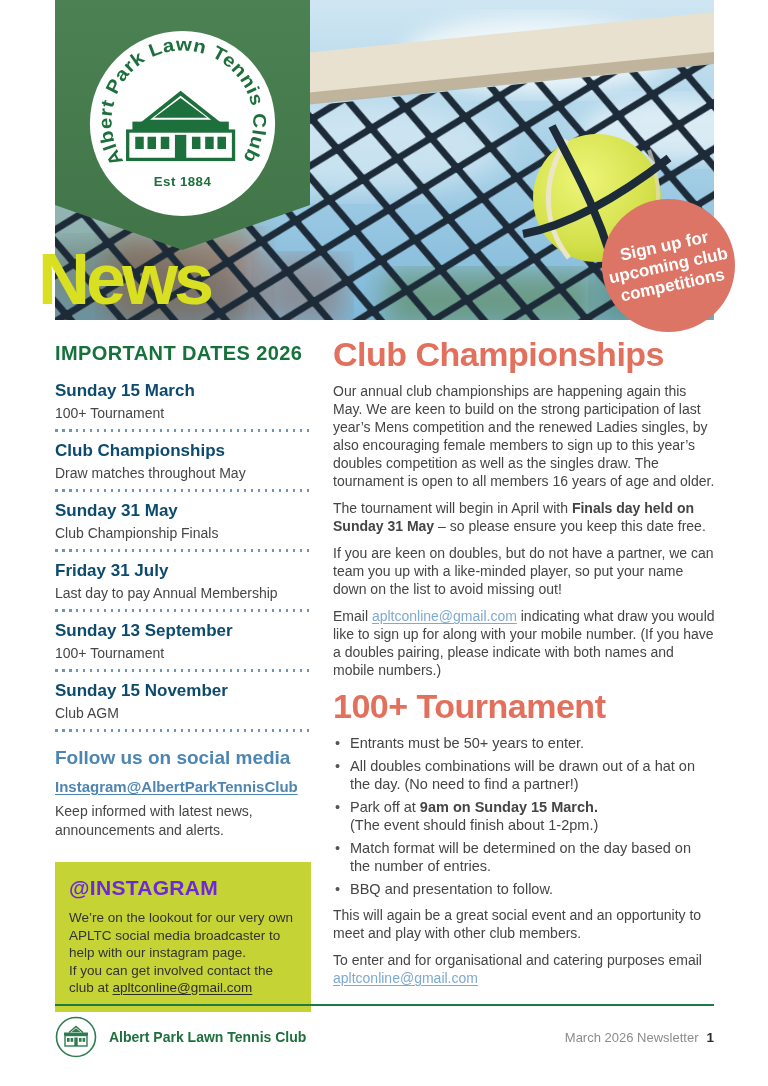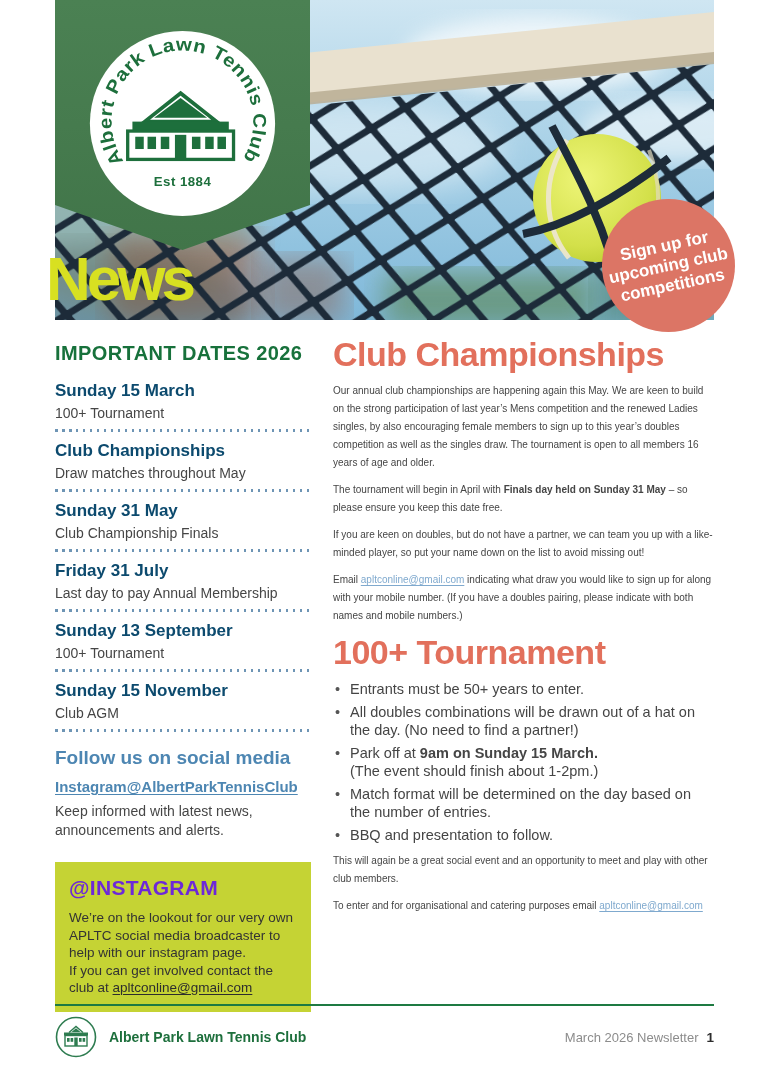--- a/index.html
+++ b/index.html
@@ -5,21 +5,21 @@
   html,body{margin:0;padding:0;background:#ffffff;}
   .page{position:relative;width:768px;height:1086px;margin:0 auto;background:#fff;overflow:hidden;
         font-family:"Liberation Sans",sans-serif;color:#454545;}
 
   
   .photo{position:absolute;left:55px;top:0;width:659px;height:320px;}
   .pennant{position:absolute;left:55px;top:0;width:255px;height:250px;
            background:linear-gradient(180deg,#4b8153 0%,#417549 100%);
            clip-path:polygon(0 0,100% 0,100% 82%,50% 100%,0 82%);}
   .logo-svg{position:absolute;left:33px;top:29px;width:189px;height:189px;}
-  .news-title{position:absolute;left:46px;top:233px;font-size:62px;line-height:92px;
+  .news-title{position:absolute;left:38px;top:233px;font-size:72px;line-height:92px;
               font-weight:800;letter-spacing:-4px;color:#d8e021;z-index:5;}
   .badge{position:absolute;left:602px;top:199px;width:133px;height:133px;border-radius:50%;
          background:#dc7565;z-index:6;display:flex;align-items:center;justify-content:center;}
   .badge-inner{transform:rotate(-12deg);text-align:center;color:#fff;font-weight:700;
                font-size:17px;line-height:20px;}
 
   
   .sidebar{position:absolute;left:55px;top:342px;width:256px;}
   .dates-title{font-size:20px;font-weight:800;letter-spacing:.4px;color:#17713b;margin:0 0 16px 0;}
   .event h3{font-size:17px;font-weight:700;color:#0c4a6e;margin:0 0 3px 0;line-height:20px;}
@@ -33,21 +33,21 @@
   .social p{font-size:14px;line-height:19px;color:#464646;margin:0;}
   .insta-box{margin-top:22px;background:#c5d334;padding:14px 14px 15px 14px;color:#2d2d2d;}
   .insta-box h3{font-size:21px;font-weight:800;color:#6d28d9;margin:0 0 9px 0;letter-spacing:.3px;}
   .insta-box p{font-size:13.5px;line-height:17.5px;margin:0;color:#333;}
   .insta-box .email{color:#2d2d2d;text-decoration:underline;text-underline-offset:2px;}
 
   
   .main{position:absolute;left:333px;top:336px;width:382px;}
   .main h1{font-size:34px;line-height:36px;font-weight:600;color:#e2705c;margin:0 0 10px 0;letter-spacing:-.5px;}
   .main h1.second{margin-top:8px;}
-  .main p{font-size:10px;line-height:18px;margin:0 0 9px 0;color:#454545;}
+  .main p{font-size:14px;line-height:18px;margin:0 0 9px 0;color:#454545;}
   .main .link{color:#7fa9ce;text-decoration:underline;text-underline-offset:2px;}
   .bullets{list-style:none;margin:0 0 8px 0;padding:0;}
   .bullets li{position:relative;padding-left:17px;font-size:14.5px;line-height:18px;
               margin:0 0 5px 0;color:#454545;}
   .bullets li::before{content:"•";position:absolute;left:2px;top:0;color:#555;}
   .cont{display:block;}
 
   
   .footer-line{position:absolute;left:55px;top:1004px;width:659px;height:2px;background:#1e7a42;}
   .footer{position:absolute;left:55px;top:1016px;width:659px;display:flex;

